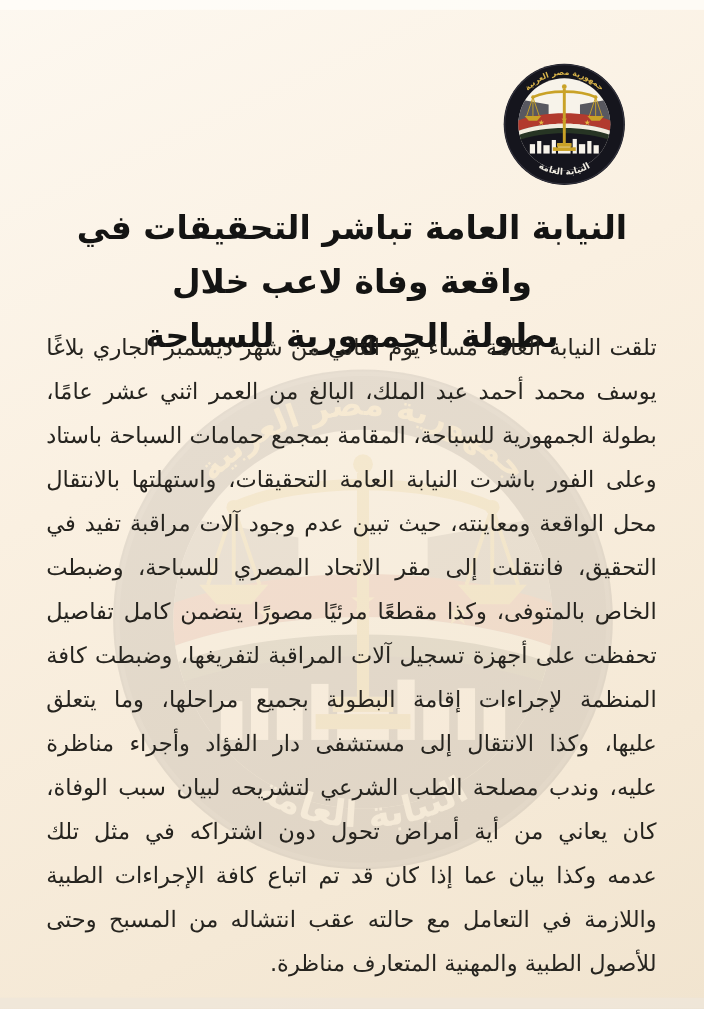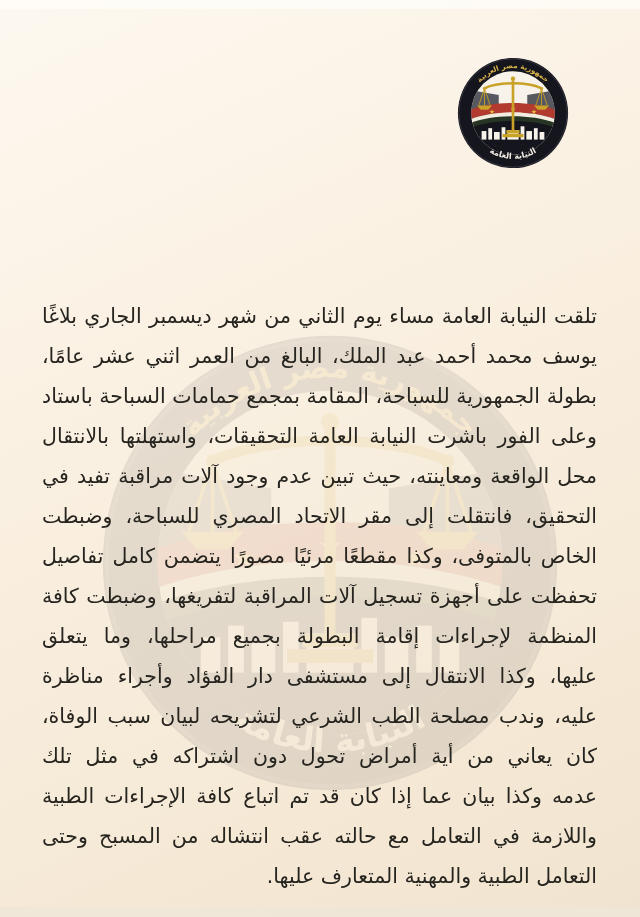--- a/index.html
+++ b/index.html
@@ -99,33 +99,37 @@
   <svg class="watermark" viewBox="0 0 120 120" xmlns="http://www.w3.org/2000/svg">
     <use href="#emblem" xlink:href="#emblem"></use>
   </svg>
 
   <div class="logo">
     <svg viewBox="0 0 120 120" xmlns="http://www.w3.org/2000/svg">
       <use href="#emblem" xlink:href="#emblem"></use>
     </svg>
   </div>
 
+  <h1 class="headline">
+    <span class="hl">النيابة العامة تباشر التحقيقات في واقعة وفاة لاعب خلال</span>
+    <span class="hl">بطولة الجمهورية للسباحة</span>
+  </h1>
 
   <div class="body-text">
       <div class="body-line">تلقت النيابة العامة مساء يوم الثاني من شهر ديسمبر الجاري بلاغًا بوفاة اللاعب/</div>
       <div class="body-line">يوسف محمد أحمد عبد الملك، البالغ من العمر اثني عشر عامًا، أثناء مشاركته في</div>
       <div class="body-line">بطولة الجمهورية للسباحة، المقامة بمجمع حمامات السباحة باستاد القاهرة الدولي.</div>
       <div class="body-line">وعلى الفور باشرت النيابة العامة التحقيقات، واستهلتها بالانتقال إلى</div>
       <div class="body-line">محل الواقعة ومعاينته، حيث تبين عدم وجود آلات مراقبة تفيد في مجريات</div>
       <div class="body-line">التحقيق، فانتقلت إلى مقر الاتحاد المصري للسباحة، وضبطت الملف الطبي</div>
       <div class="body-line">الخاص بالمتوفى، وكذا مقطعًا مرئيًا مصورًا يتضمن كامل تفاصيل الواقعة. كما</div>
       <div class="body-line">تحفظت على أجهزة تسجيل آلات المراقبة لتفريغها، وضبطت كافة المستندات</div>
       <div class="body-line">المنظمة لإجراءات إقامة البطولة بجميع مراحلها، وما يتعلق بالإشراف الطبي</div>
       <div class="body-line">عليها، وكذا الانتقال إلى مستشفى دار الفؤاد وأجراء مناظرة لجثمان المجني</div>
       <div class="body-line">عليه، وندب مصلحة الطب الشرعي لتشريحه لبيان سبب الوفاة، وعما إذا</div>
       <div class="body-line">كان يعاني من أية أمراض تحول دون اشتراكه في مثل تلك المسابقات من</div>
       <div class="body-line">عدمه وكذا بيان عما إذا كان قد تم اتباع كافة الإجراءات الطبية الصحيحة</div>
       <div class="body-line">واللازمة في التعامل مع حالته عقب انتشاله من المسبح وحتى وفاته وفقا</div>
-      <div class="body-line last">التعامل الطبية والمهنية المتعارف عليها.</div>
+      <div class="body-line last">للأصول الطبية والمهنية المتعارف مناظرة.</div>
     </div>
 
   <div class="bottom-strip"></div>
 </div>
 
 </body></html>

